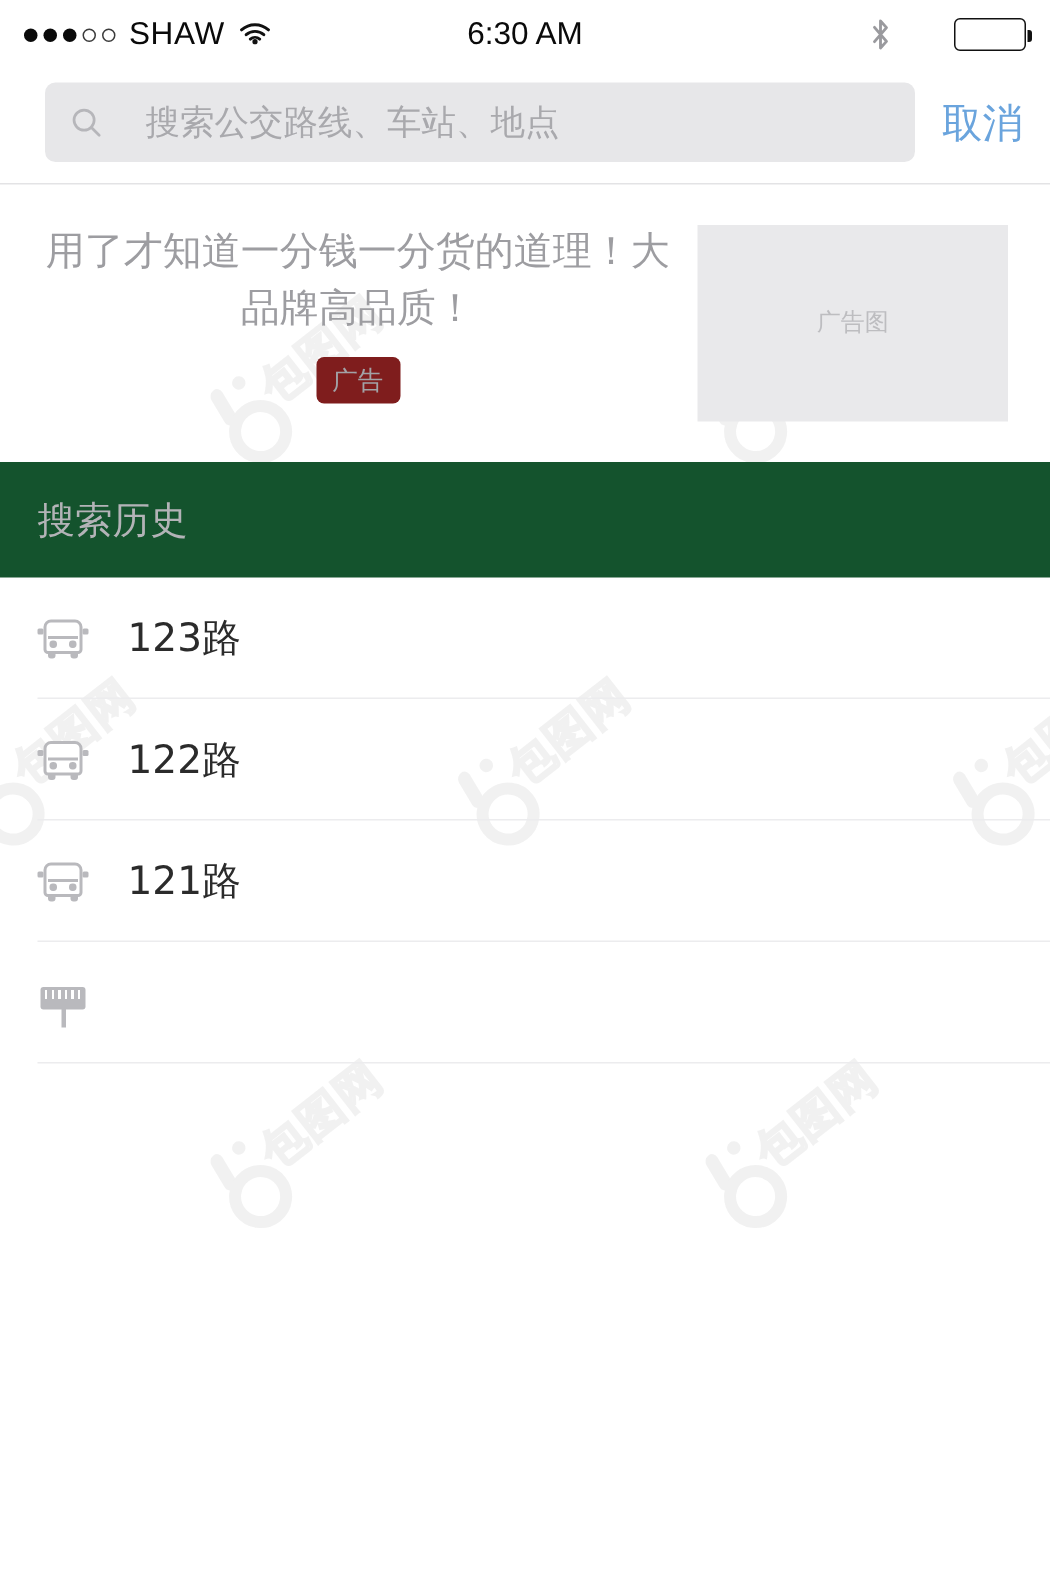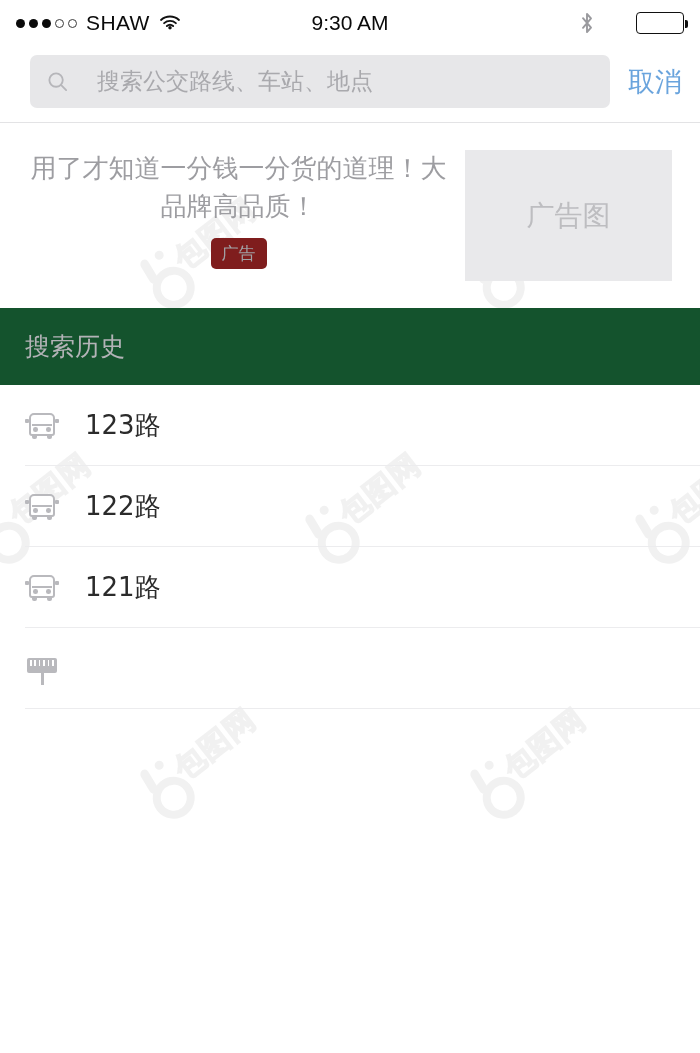--- a/index.html
+++ b/index.html
@@ -160,21 +160,21 @@
     border-radius:5px;
     font-size:17px;
     color:#a2a2a6;
     font-family:"DejaVu Sans",sans-serif;
   }
   .ad-thumb {
     width:207px; height:131px;
     background:#e9e9eb;
     flex:0 0 auto;
     display:flex; align-items:center; justify-content:center;
-    font-size:28px; color:#bdbdc0;
+    font-size:16px; color:#bdbdc0;
     font-family:Liberation Mono, monospace;
   }
 
   
   #section-header {
     position:relative; z-index:6;
     height:77px;
     background:#14532d;
     display:flex; align-items:center;
     padding-left:25px;
@@ -290,21 +290,21 @@
         <svg viewBox="0 0 24 18" width="22" height="17">
           <path d="M12 15.6a1.9 1.9 0 1 0 0-3.8 1.9 1.9 0 0 0 0 3.8z" fill="#111"></path>
           <path d="M5.6 8.6a9.6 9.6 0 0 1 12.8 0" stroke="#111" stroke-width="2.1" fill="none" stroke-linecap="round"></path>
           <path d="M2.2 5.1a14.6 14.6 0 0 1 19.6 0" stroke="#111" stroke-width="2.1" fill="none" stroke-linecap="round"></path>
           <path d="M8.6 11.8a5.2 5.2 0 0 1 6.8 0" stroke="#111" stroke-width="2.1" fill="none" stroke-linecap="round"></path>
         </svg>
       </span>
     </div>
 
     <div class="sb-center">
-      <span class="clock">9:30 AM</span>
+      <span class="clock">6:30 AM</span>
     </div>
 
     <div class="sb-right">
       <span class="bt">
         <svg viewBox="0 0 14 22" width="14" height="22">
           <path d="M3 6.2l8 9.4-4 4.4V2l4 4.4-8 9.4" stroke="#9a9a9e" stroke-width="1.9" fill="none" stroke-linejoin="round" stroke-linecap="round"></path>
         </svg>
       </span>
       <span class="battery">
         <span class="fill" style="width:100%"></span>

